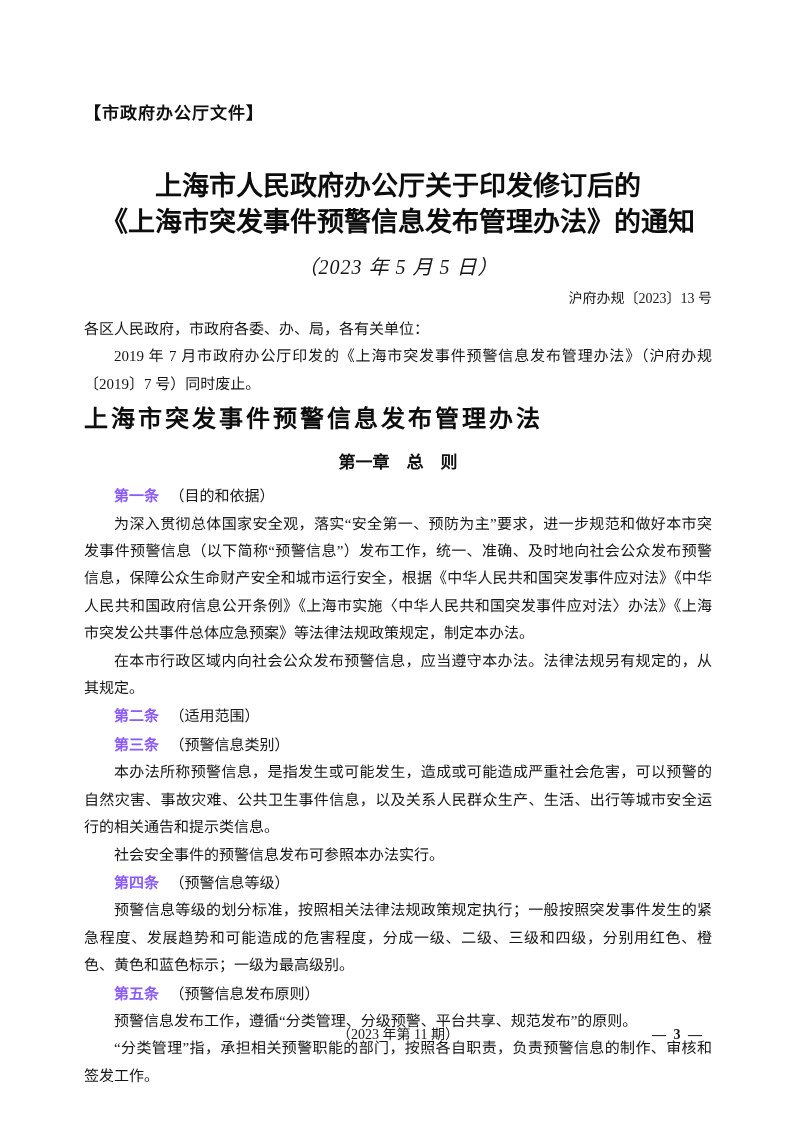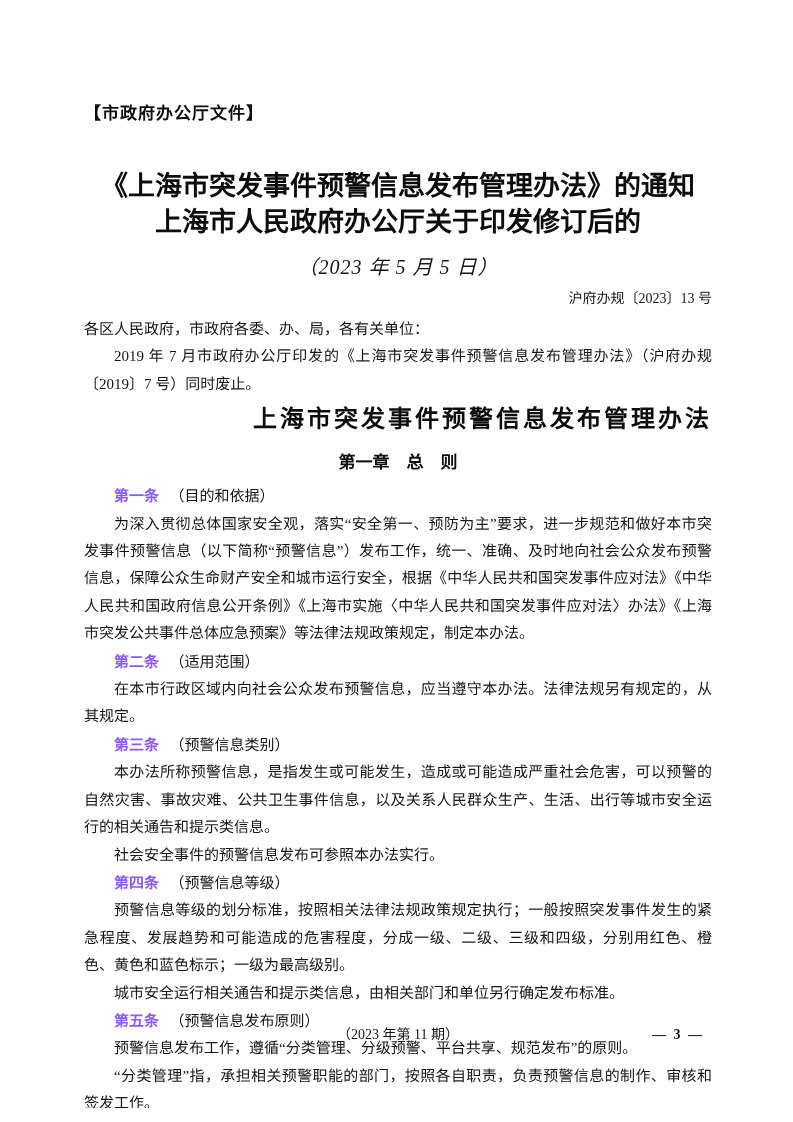--- a/index.html
+++ b/index.html
@@ -59,21 +59,21 @@
     text-justify: inter-ideograph;
   }
   .body-text p {
     margin: 0;
   }
   .indent {
     text-indent: 2em;
   }
   .reg-title {
     margin-top: 5px;
-    text-align: right;
+    text-align: left;
     font-weight: bold;
     font-size: 24px;
     line-height: 33px;
     letter-spacing: 3px;
     color: #0d0d0d;
   }
   .chapter-heading {
     margin-top: 15px;
     text-align: center;
     font-family: "Liberation Sans", "DejaVu Sans", sans-serif;
@@ -113,22 +113,22 @@
 </style>
 </head>
 <body>
 
 <div class="page">
   <div class="content">
 
     <div class="doc-banner">【市政府办公厅文件】</div>
 
     <div class="main-title">
+      <div>上海市人民政府办公厅关于印发修订后的</div>
       <div>《上海市突发事件预警信息发布管理办法》的通知</div>
-      <div>上海市人民政府办公厅关于印发修订后的</div>
     </div>
 
     <div class="date-line">（2023 年 5 月 5 日）</div>
 
     <div class="doc-number">沪府办规〔2023〕13 号</div>
 
     <div class="body-text">
       <p>各区人民政府，市政府各委、办、局，各有关单位：</p>
       <p class="indent">2019 年 7 月市政府办公厅印发的《上海市突发事件预警信息发布管理办法》（沪府办规〔2019〕7 号）同时废止。</p>
     </div>
@@ -137,36 +137,35 @@
 
     <div class="chapter-heading">第一章　总　则</div>
 
     <div class="body-text articles">
 
       <p class="indent article-head">
         <span class="art-num">第一条</span><span>（目的和依据）</span>
       </p>
       <p class="indent">为深入贯彻总体国家安全观，落实“安全第一、预防为主”要求，进一步规范和做好本市突发事件预警信息（以下简称“预警信息”）发布工作，统一、准确、及时地向社会公众发布预警信息，保障公众生命财产安全和城市运行安全，根据《中华人民共和国突发事件应对法》《中华人民共和国政府信息公开条例》《上海市实施〈中华人民共和国突发事件应对法〉办法》《上海市突发公共事件总体应急预案》等法律法规政策规定，制定本办法。</p>
 
+      <p class="indent">在本市行政区域内向社会公众发布预警信息，应当遵守本办法。法律法规另有规定的，从其规定。</p>
       <p class="indent article-head">
         <span class="art-num">第二条</span><span>（适用范围）</span>
       </p>
-      <p class="indent">在本市行政区域内向社会公众发布预警信息，应当遵守本办法。法律法规另有规定的，从其规定。</p>
 
       <p class="indent article-head">
         <span class="art-num">第三条</span><span>（预警信息类别）</span>
       </p>
       <p class="indent">本办法所称预警信息，是指发生或可能发生，造成或可能造成严重社会危害，可以预警的自然灾害、事故灾难、公共卫生事件信息，以及关系人民群众生产、生活、出行等城市安全运行的相关通告和提示类信息。</p>
       <p class="indent">社会安全事件的预警信息发布可参照本办法实行。</p>
 
       <p class="indent article-head">
         <span class="art-num">第四条</span><span>（预警信息等级）</span>
       </p>
       <p class="indent">预警信息等级的划分标准，按照相关法律法规政策规定执行；一般按照突发事件发生的紧急程度、发展趋势和可能造成的危害程度，分成一级、二级、三级和四级，分别用红色、橙色、黄色和蓝色标示；一级为最高级别。</p>
-      <p class="indent">城市安全运行相关通告和提示类信息，由相关部门和单位另行确定发布标准。</p>
 
       <p class="indent article-head">
         <span class="art-num">第五条</span><span>（预警信息发布原则）</span>
       </p>
       <p class="indent">预警信息发布工作，遵循“分类管理、分级预警、平台共享、规范发布”的原则。</p>
       <p class="indent">“分类管理”指，承担相关预警职能的部门，按照各自职责，负责预警信息的制作、审核和签发工作。</p>
 
     </div>
   </div>
 

